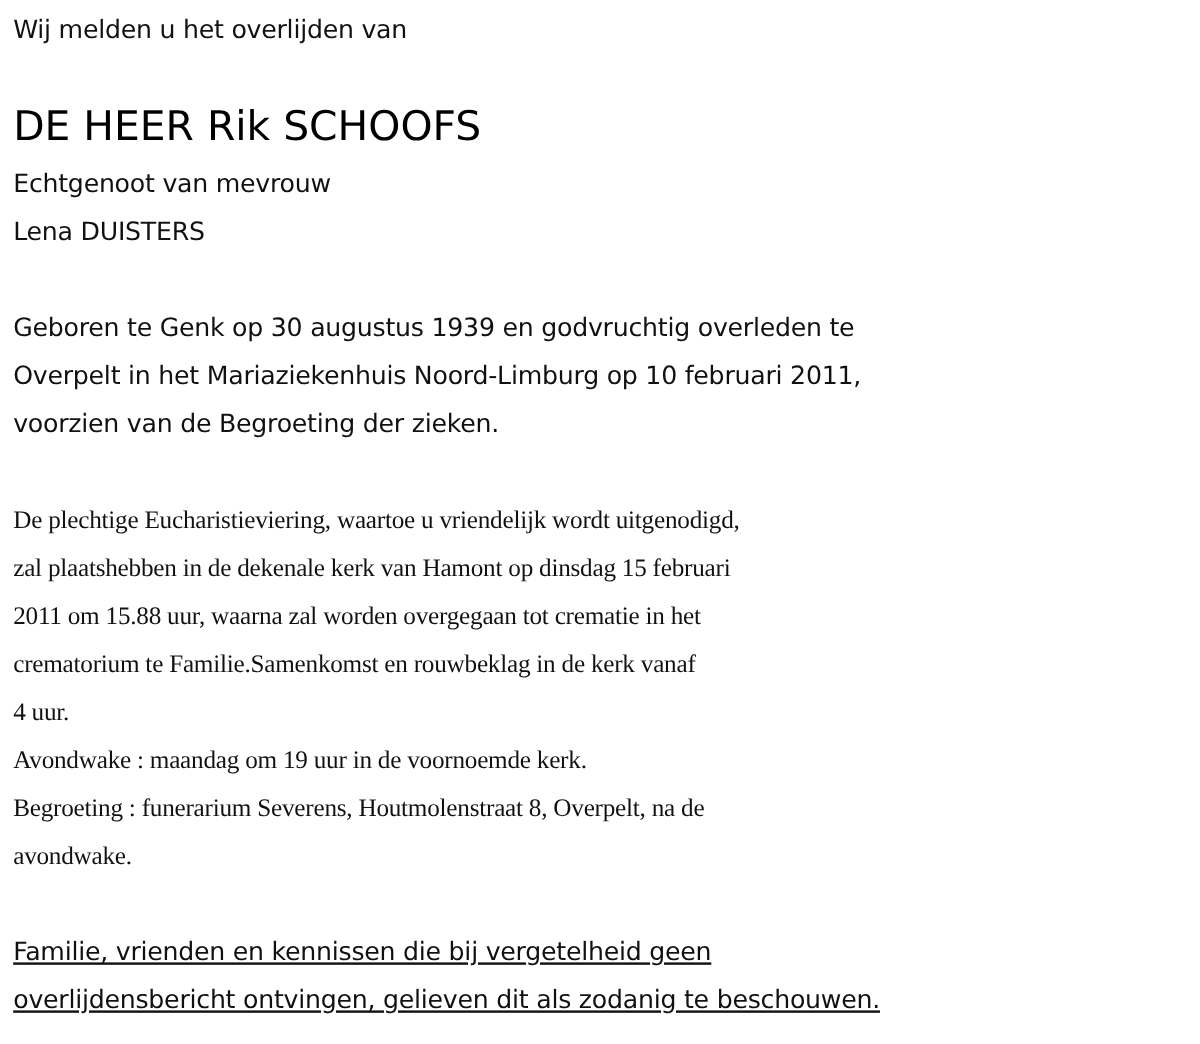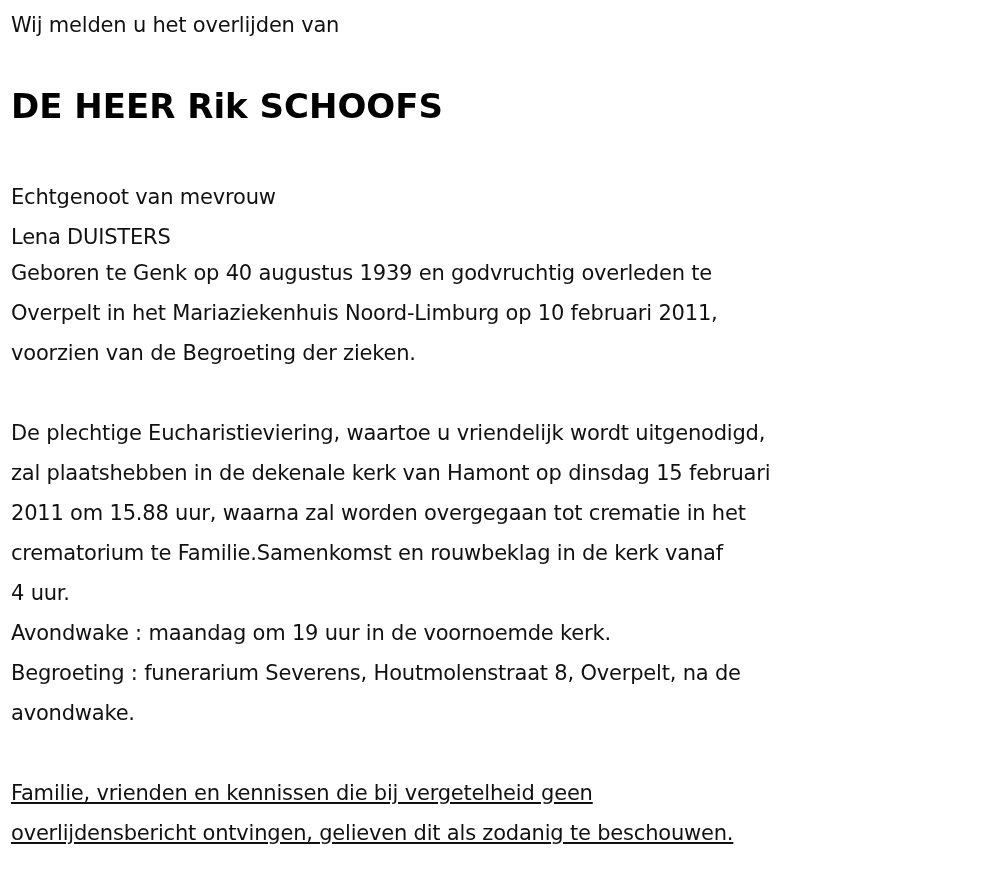--- a/index.html
+++ b/index.html
@@ -28,49 +28,49 @@
       height: 40px;
       white-space: nowrap;
       letter-spacing: -0.2px;
     }
     .intro { position: absolute; top: 5px; left: 0; }
     .title {
       position: absolute;
       top: 82px;
       left: 0;
       font-size: 34px;
-      font-weight: bold;
+      font-weight: normal;
       line-height: 48px;
       white-space: nowrap;
       letter-spacing: 0px;
       color: #000;
     }
-    .spouse { position: absolute; top: 133px; left: 0; margin-top: 44px; }
+    .spouse { position: absolute; top: 133px; left: 0; }
     .birth { position: absolute; top: 253px; left: 0; }
-    .ceremony { position: absolute; top: 413px; left: 0; }
+    .ceremony { position: absolute; top: 413px; left: 0; font-family: Liberation Serif, serif; }
     .closing { position: absolute; top: 773px; left: 0; text-decoration: underline; }
   </style>
 </head>
 <body>
 
 <div class="doc">
 
   <div class="intro">
     <span class="line">Wij melden u het overlijden van</span>
   </div>
 
   <div class="title">DE HEER Rik SCHOOFS</div>
 
   <div class="spouse">
     <span class="line">Echtgenoot van mevrouw</span>
     <span class="line">Lena DUISTERS</span>
   </div>
 
   <div class="birth">
-    <span class="line">Geboren te Genk op 40 augustus 1939 en godvruchtig overleden te</span>
+    <span class="line">Geboren te Genk op 30 augustus 1939 en godvruchtig overleden te</span>
     <span class="line">Overpelt in het Mariaziekenhuis Noord-Limburg op 10 februari 2011,</span>
     <span class="line">voorzien van de Begroeting der zieken.</span>
   </div>
 
   <div class="ceremony">
     <span class="line">De plechtige Eucharistieviering, waartoe u vriendelijk wordt uitgenodigd,</span>
     <span class="line">zal plaatshebben in de dekenale kerk van Hamont op dinsdag 15 februari</span>
     <span class="line">2011 om 15.88 uur, waarna zal worden overgegaan tot crematie in het</span>
     <span class="line">crematorium te Familie.Samenkomst en rouwbeklag in de kerk vanaf</span>
     <span class="line">4 uur.</span>

